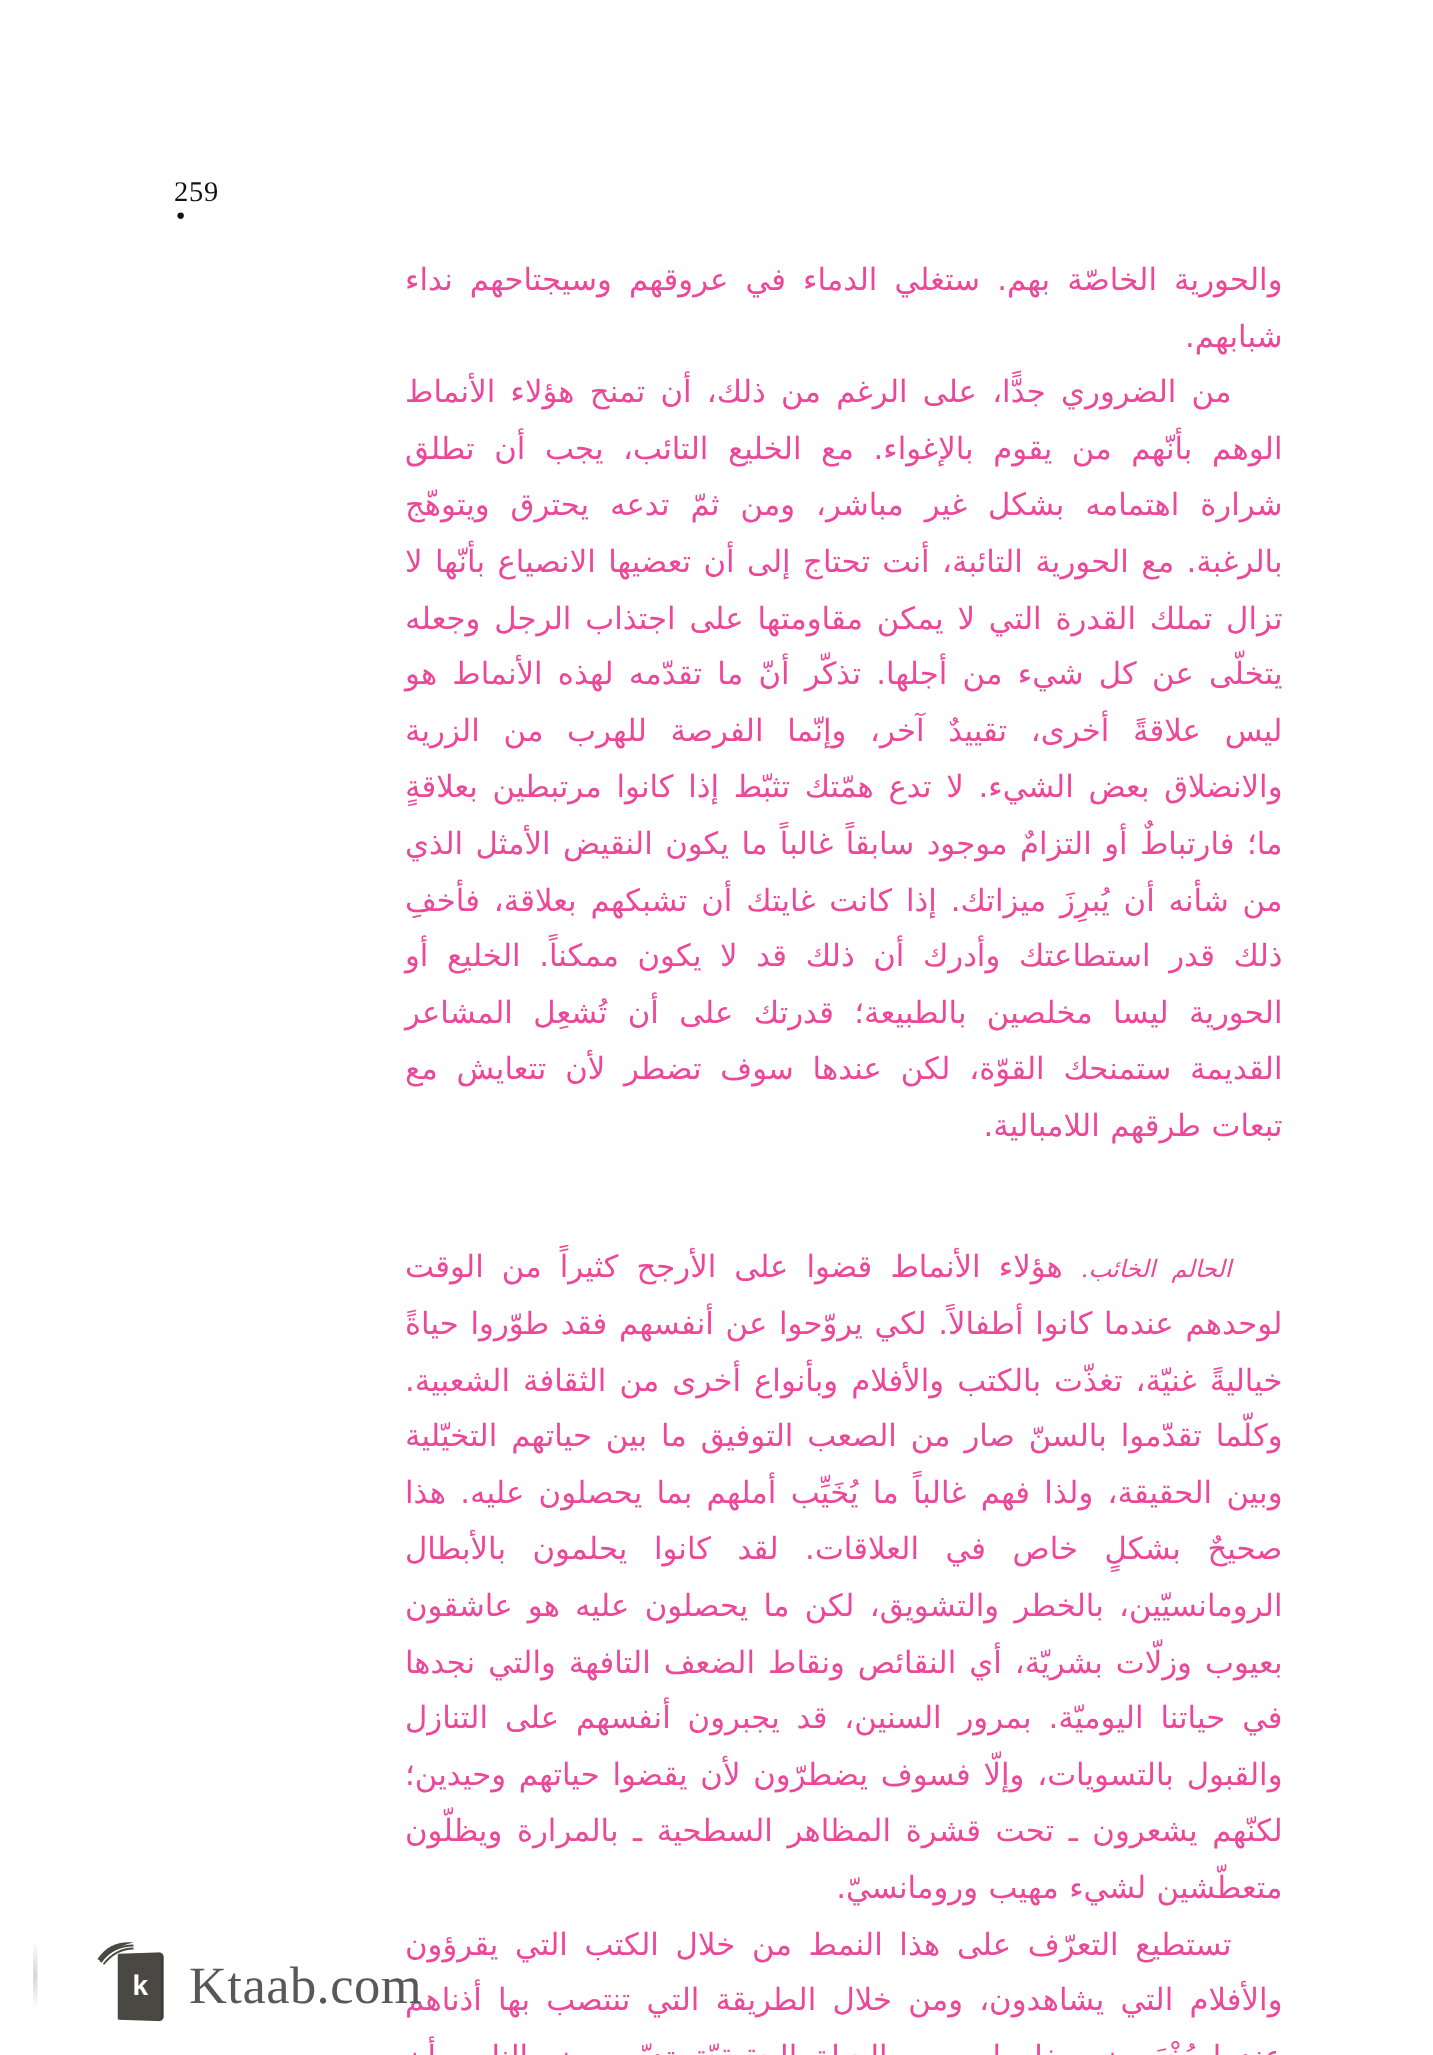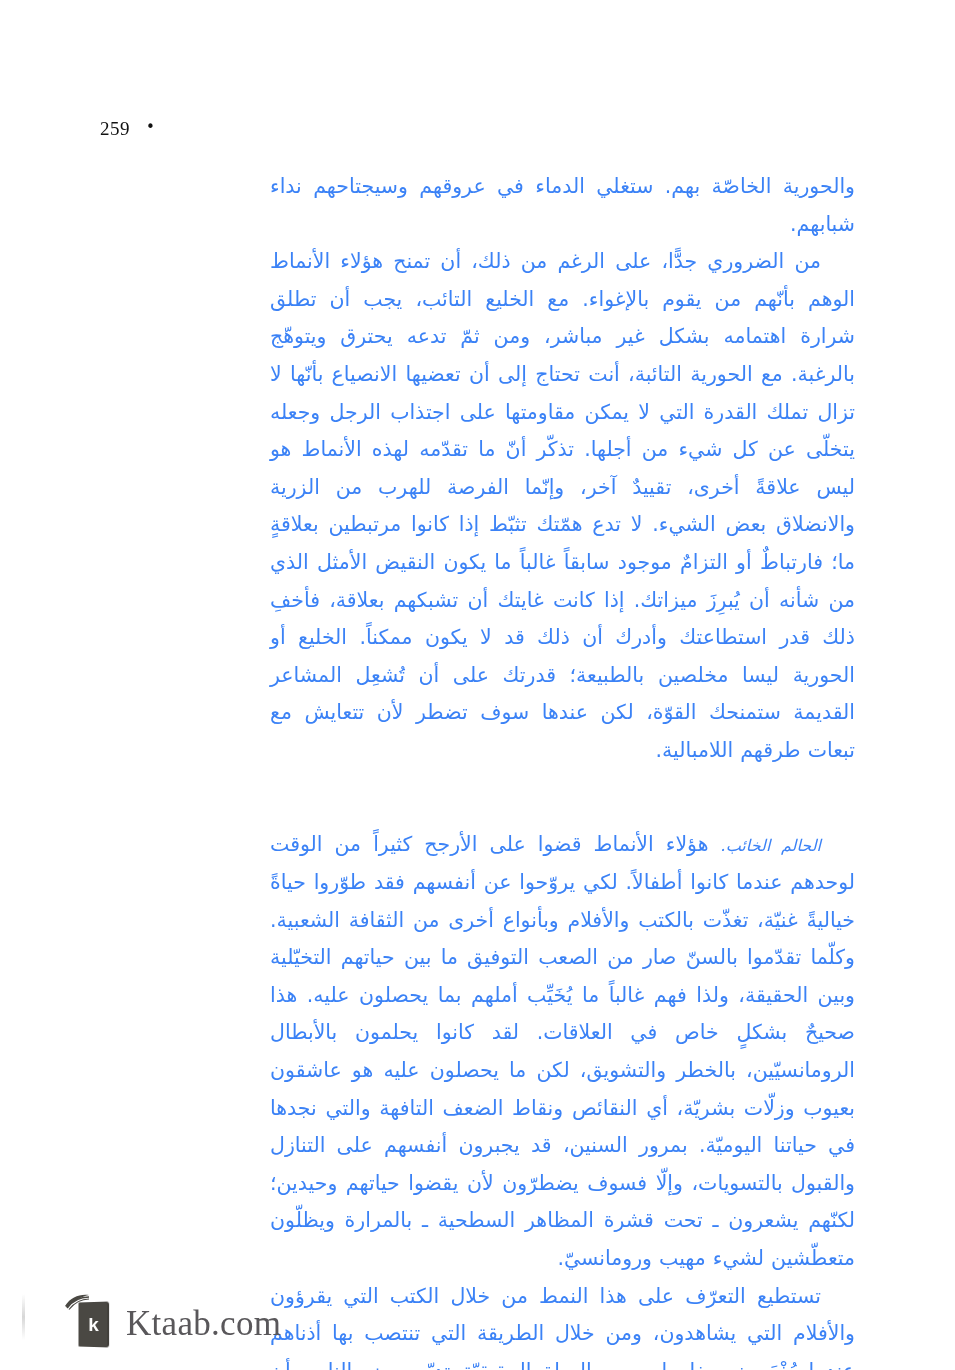--- a/index.html
+++ b/index.html
@@ -20,21 +20,21 @@
   }
 
   
   #running-header {
     position: absolute;
     top: 118px;
     left: 100px;
     right: 100px;
     height: 30px;
     display: flex;
-    flex-direction: row;
+    flex-direction: column;
     align-items: baseline;
     justify-content: flex-start;
     direction: ltr;
   }
   .hdr-page-number {
     font-family: "Liberation Serif", serif;
     font-size: 19px;
     color: #111111;
     letter-spacing: 0.5px;
   }
@@ -64,21 +64,21 @@
     width: 585px;
     direction: rtl;
     text-align: justify;
     text-justify: inter-word;
   }
 
   .para {
     font-family: "DejaVu Sans", sans-serif;
     font-size: 20.5px;
     line-height: 37.6px;
-    color: #3b82f6;
+    color: #ec4899;
     margin: 0;
     text-align: justify;
     text-align-last: right;
     letter-spacing: 0px;
     word-spacing: 0.5px;
   }
   .para.indent {
     text-indent: 34px;
   }
   .para-gap-large {

